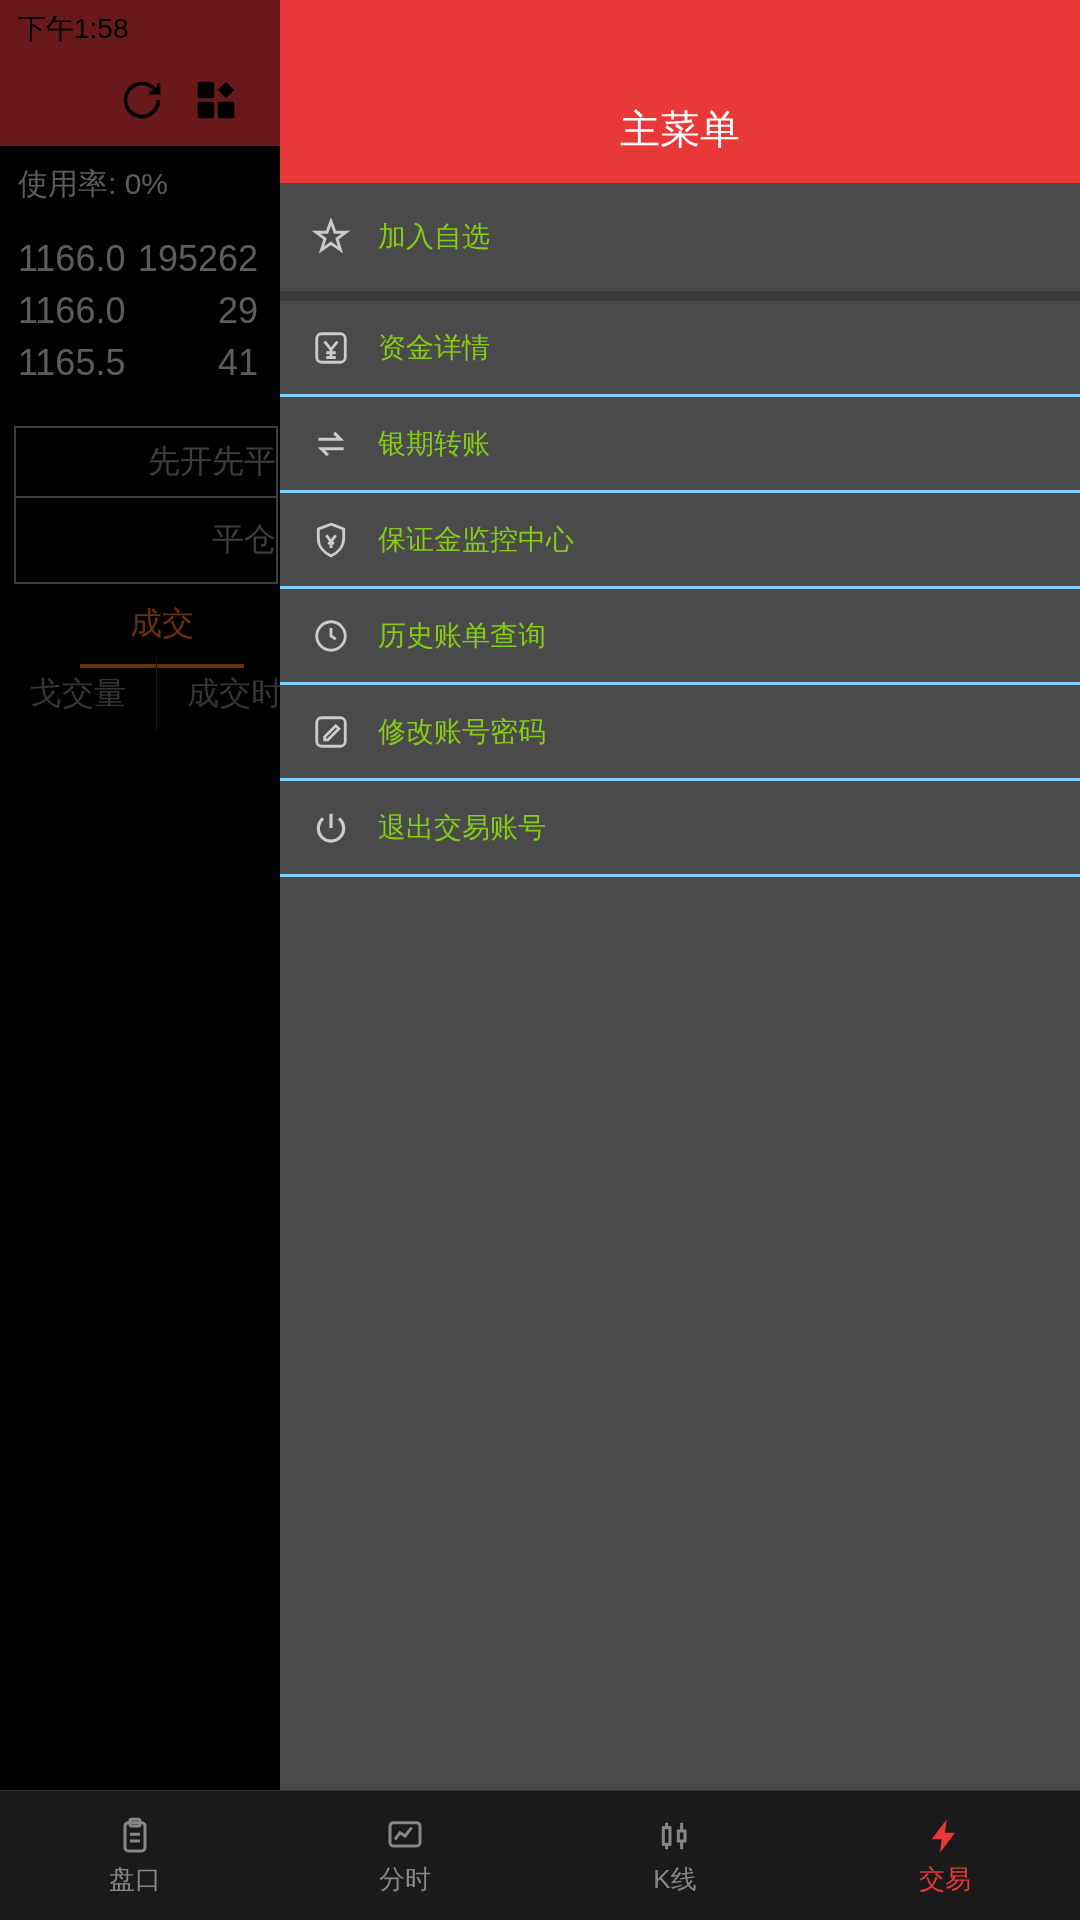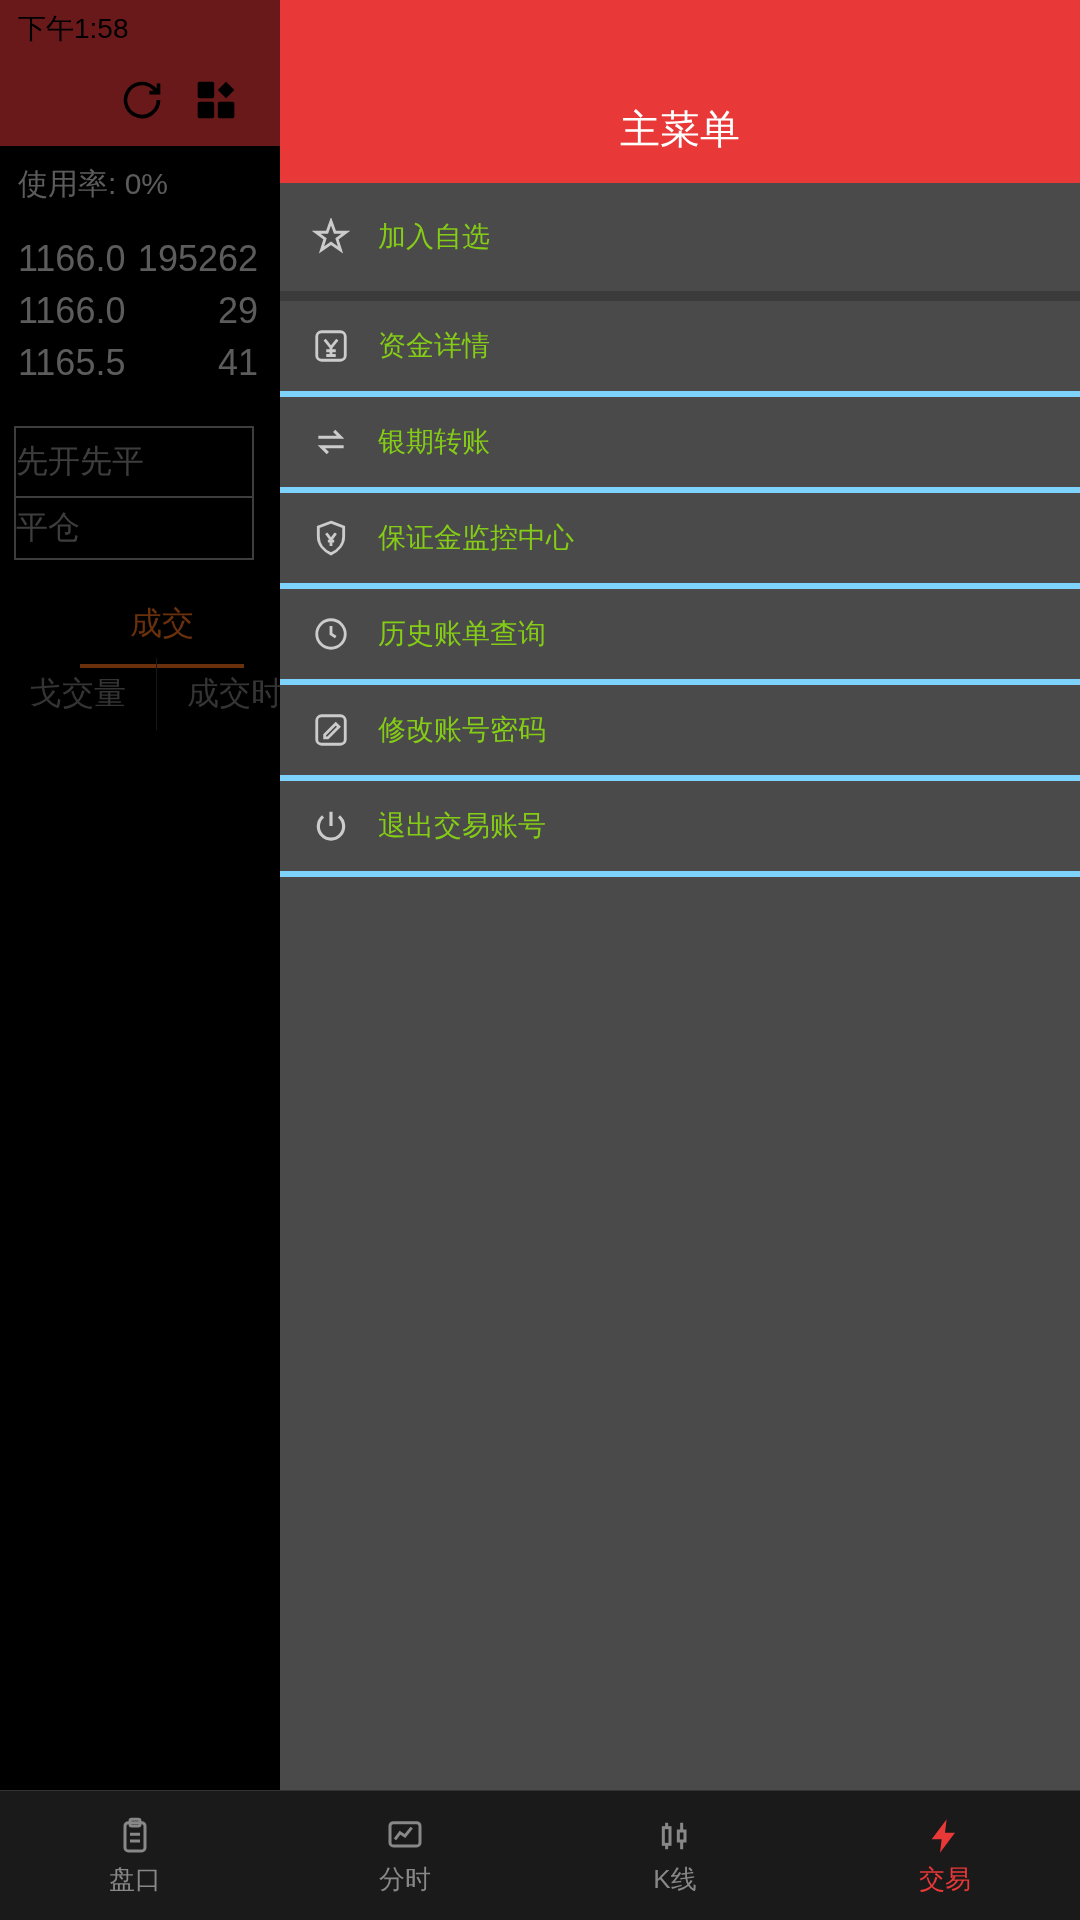--- a/index.html
+++ b/index.html
@@ -78,32 +78,32 @@
     .data-row {
       display: flex;
       justify-content: space-between;
       max-width: 240px;
       padding: 5px 0;
     }
     .mini-card {
       position: absolute;
       top: 280px;
       left: 14px;
-      width: 240px;
+      width: 264px;
       border: 2px solid #888;
-      text-align: left;
+      text-align: right;
       font-size: 32px;
       color: #888;
     }
     .mini-card-top {
       padding: 12px 0;
       border-bottom: 2px solid #888;
     }
     .mini-card-bot {
-      padding: 8px 0;
+      padding: 20px 0;
     }
     .tab-row-bg {
       position: absolute;
       top: 438px;
       left: 0;
       width: 316px;
     }
     .tab-active-bg {
       color: #e86a1a;
       font-size: 32px;
@@ -161,21 +161,21 @@
       font-size: 40px;
       font-weight: 400;
     }
     .menu-list { }
     .menu-item {
       height: 96px;
       display: flex;
       align-items: center;
       padding-left: 30px;
       gap: 26px;
-      border-bottom: 6px solid #7dd3fc;
+      border-bottom: 3px solid #7dd3fc;
     }
     .menu-item.first {
       height: 108px;
       border-bottom: none;
       background: #4a4a4a;
     }
     .menu-separator {
       height: 10px;
       background: #3a3a3a;
     }

